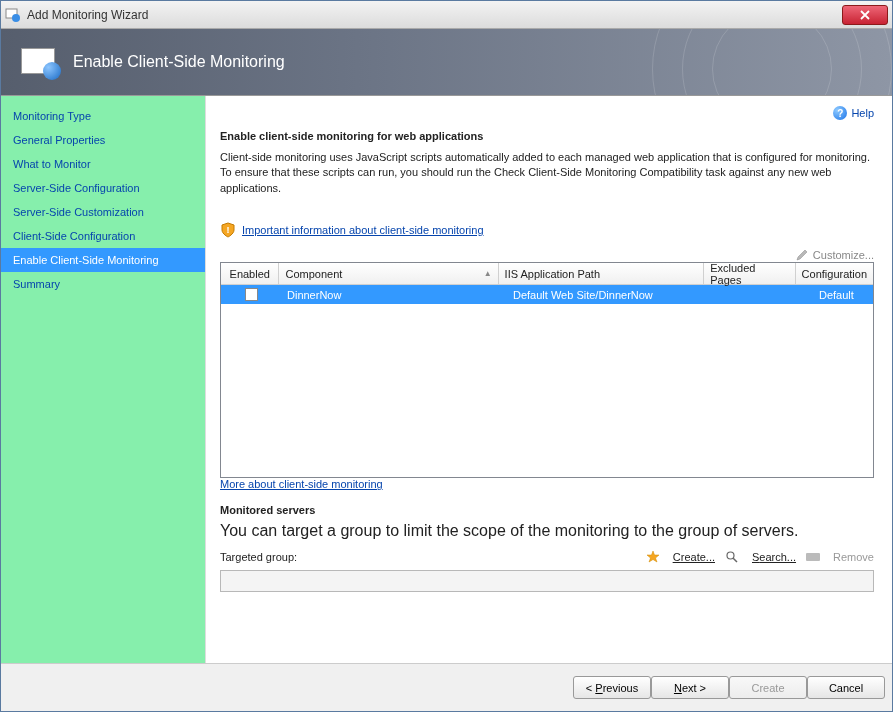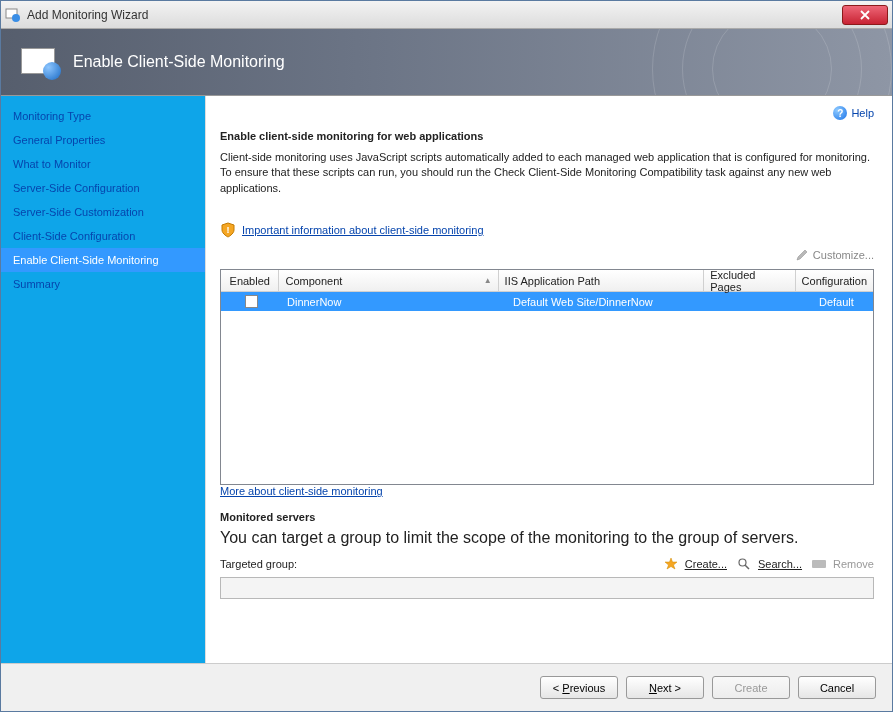--- a/index.html
+++ b/index.html
@@ -16,38 +16,38 @@
 .banner { height: 66px; background: linear-gradient(to right, #565e6d, #6b7485 40%, #8e96a5); display: flex; align-items: center; padding: 0 18px; position: relative; overflow: hidden; }
 .banner .banner-icon { width: 40px; height: 32px; margin-right: 14px; position: relative; }
 .banner .banner-icon .rect { width: 34px; height: 26px; background: #fff; position: absolute; top: 2px; left: 2px; border: 1px solid #999; }
 .banner .banner-icon .ball { width: 18px; height: 18px; background: radial-gradient(circle at 30% 30%, #8dc6ff, #1869c4); border-radius: 50%; position: absolute; bottom: -2px; right: -2px; }
 .banner .banner-title { font-size: 16px; color: #fff; font-weight: 400; }
 .banner .bg-circles { position: absolute; right: -40px; top: -60px; width: 260px; height: 260px; }
 .banner .bg-circles div { position: absolute; border: 1px solid rgba(255,255,255,0.15); border-radius: 50%; }
 
 .body-area { flex: 1; display: flex; border-top: 1px solid #999; }
 
-.sidebar { width: 205px; background: #0ea5e9; border-right: 1px solid #ddd; padding-top: 8px; }
+.sidebar { width: 205px; background: #86efac; border-right: 1px solid #ddd; padding-top: 8px; }
 .sidebar .nav-item { padding: 6px 12px; color: #0645ad; cursor: pointer; font-size: 11px; }
 .sidebar .nav-item.active { background: #3399ff; color: #fff; }
 
 .content { flex: 1; padding: 10px 18px 10px 14px; display: flex; flex-direction: column; overflow: hidden; }
 
 .help-row { display: flex; justify-content: flex-end; margin-bottom: 10px; }
 .help-link { color: #0645ad; display: flex; align-items: center; gap: 4px; cursor: pointer; }
 .help-icon { width: 14px; height: 14px; border-radius: 50%; background: radial-gradient(circle at 30% 30%, #8ecaff, #1a73e8); display: inline-flex; align-items: center; justify-content: center; color: #fff; font-weight: bold; font-size: 10px; }
 
 .section-heading { font-weight: bold; font-size: 11px; color: #222; margin-bottom: 8px; }
 .desc-text { font-size: 11px; color: #222; line-height: 1.4; margin-bottom: 26px; }
 
 .shield-row { display: flex; align-items: center; gap: 6px; margin-bottom: 10px; }
 .shield-icon { width: 16px; height: 16px; }
 .link-text { color: #0645ad; text-decoration: underline; cursor: pointer; }
 
-.customize-row { display: flex; justify-content: flex-end; margin-bottom: 7px; }
+.customize-row { display: flex; justify-content: flex-end; margin-bottom: 0; }
 .customize-link { color: #888; display: flex; align-items: center; gap: 4px; cursor: pointer; font-size: 11px; }
 .pencil-icon { width: 14px; height: 14px; }
 
 .table-wrap { border: 1px solid #828790; height: 216px; background: #fff; }
 .table-header { display: flex; background: linear-gradient(to bottom, #fff, #f0f0f0); border-bottom: 1px solid #d0d0d0; height: 22px; }
 .table-header .th { padding: 3px 6px; border-right: 1px solid #d0d0d0; font-size: 11px; color: #222; display: flex; align-items: center; position: relative; }
 .table-header .th:last-child { border-right: none; }
 .sort-arrow { position: absolute; right: 6px; color: #888; font-size: 8px; }
 .table-row { display: flex; height: 19px; align-items: center; }
 .table-row.selected { background: #3399ff; color: #fff; }
@@ -60,31 +60,31 @@
 .checkbox-box { width: 13px; height: 13px; background: #fff; border: 1px solid #888; }
 
 .more-link-row { margin-bottom: 14px; }
 
 .monitored-heading { font-weight: bold; font-size: 11px; color: #222; margin-bottom: 6px; }
 .monitored-desc { font-size: 16px; color: #222; margin-bottom: 10px; }
 
 .targeted-row { display: flex; align-items: center; gap: 10px; margin-bottom: 6px; }
 .targeted-label { font-size: 11px; color: #222; flex: 0 0 auto; }
 .targeted-actions { flex: 1; display: flex; justify-content: flex-end; gap: 10px; align-items: center; }
-.action-link { display: flex; align-items: center; gap: 7px; font-size: 11px; cursor: pointer; }
+.action-link { display: flex; align-items: center; gap: 13px; font-size: 11px; cursor: pointer; }
 .action-link.enabled { color: #222; }
 .action-link.enabled .lbl { text-decoration: underline; }
 .action-link.disabled { color: #999; cursor: default; }
 .star-icon { width: 14px; height: 14px; }
 .search-icon { width: 14px; height: 14px; }
 .minus-icon { width: 14px; height: 8px; background: #bbb; border-radius: 1px; }
 
 .targeted-input { width: 100%; height: 22px; border: 1px solid #b8b8b8; background: #f4f4f4; padding: 2px 4px; font-size: 11px; }
 
-.footer { height: 48px; border-top: 1px solid #ccc; background: #f0f0f0; display: flex; align-items: center; justify-content: flex-end; gap: 8px; padding: 0 16px; }
+.footer { height: 48px; border-top: 1px solid #ccc; background: #f0f0f0; display: flex; align-items: center; justify-content: flex-end; gap: 0; padding: 0 7px; }
 .btn { min-width: 78px; height: 23px; border: 1px solid #999; background: linear-gradient(to bottom, #fff, #e6e6e6); border-radius: 3px; font-size: 11px; cursor: pointer; padding: 0 10px; }
 .btn:disabled { color: #999; cursor: default; background: linear-gradient(to bottom, #f8f8f8, #ededed); }
 .btn .underline { text-decoration: underline; }
 </style>
 </head>
 <body>
 
 <div class="window">
 
   <div class="titlebar">

